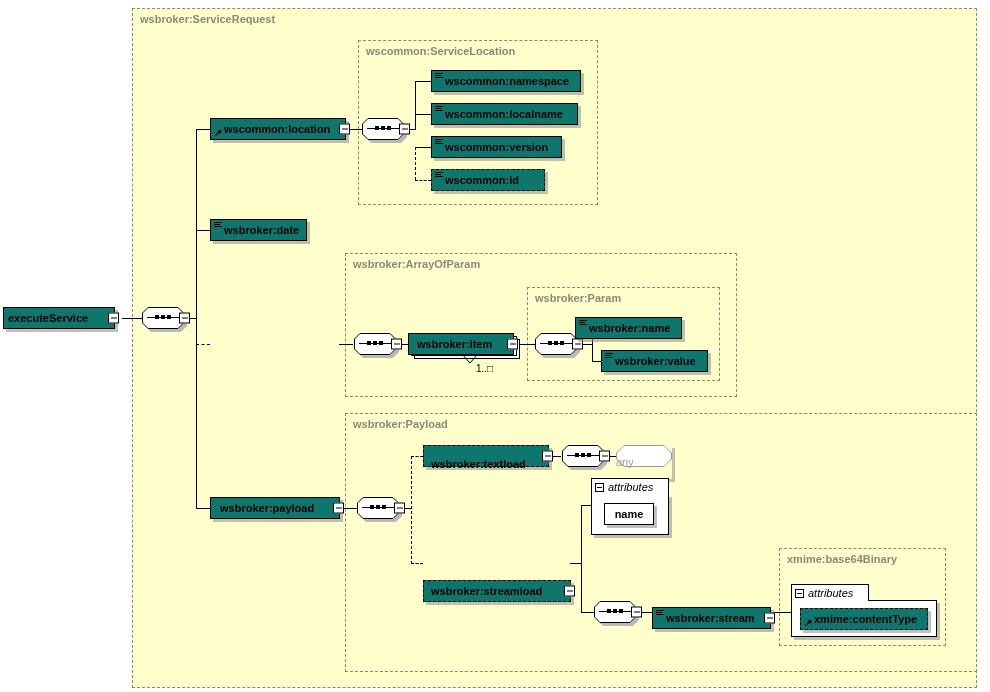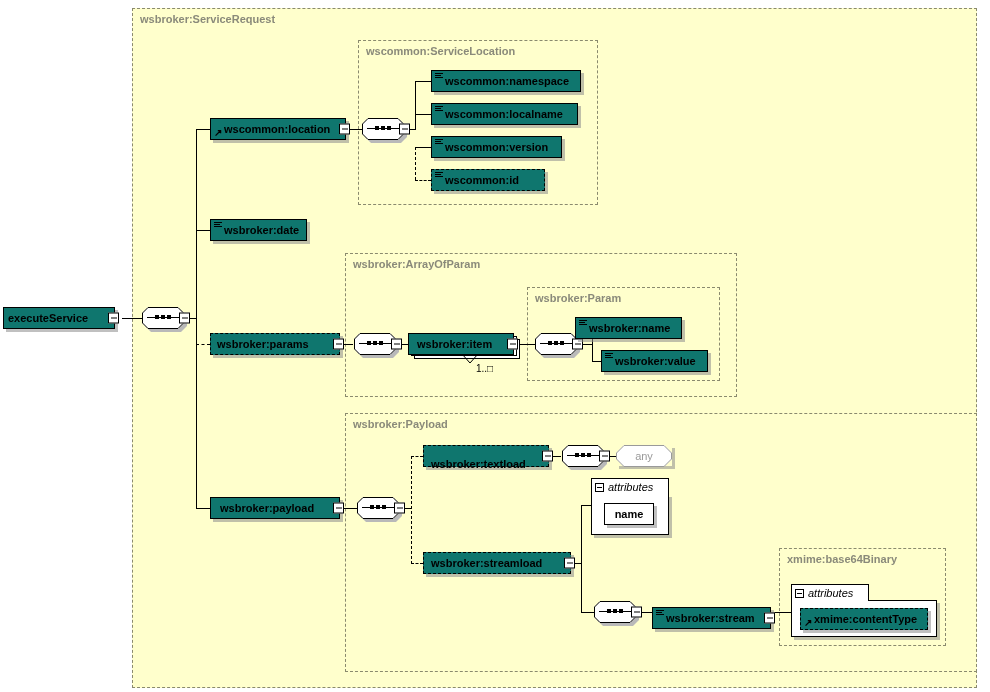--- a/index.html
+++ b/index.html
@@ -86,22 +86,22 @@
   }
   .seqwrap .bar{position:absolute;left:5px;top:10px;width:32px;height:1px;background:#000;}
   .seqwrap .dots{position:absolute;left:13px;top:8px;width:16px;height:5px;}
   .seqwrap .dots b{position:absolute;top:0;width:4px;height:4px;background:#000;}
   .seqwrap .dots b:nth-child(1){left:0;}
   .seqwrap .dots b:nth-child(2){left:6px;}
   .seqwrap .dots b:nth-child(3){left:12px;}
 
   
   .anybox{
-    position:absolute;width:56px;height:21px;
-    display:flex;align-items:center;justify-content:center;
+    position:absolute;width:56px;height:34px;
+    display:flex;align-items:center;justify-content:flex-start;
     font-size:11px;color:#9a9a9a;
     box-shadow:3px 3px 0 rgba(140,140,140,.55);
   }
   .anybox .ab{
     position:absolute;left:0;top:0;right:0;bottom:0;background:#fff;
     clip-path:polygon(8px 0,48px 0,56px 8px,56px 14px,48px 22px,8px 22px,0 14px,0 8px);
   }
   .anybox span{position:relative;z-index:2;}
 
   
@@ -297,24 +297,20 @@
 
   <div class="ebox hasicon" style="left:210px;top:219px;width:97px;">
     <span class="tglyph">
         <i></i>
         <i></i>
         <i></i>
       </span>
     <span class="etext">wsbroker:date</span>
   </div>
 
-  <div class="ebox opt" style="left:210px;top:333px;width:130px;">
-    <span class="etext" style="padding-left:6px;">wsbroker:params</span>
-    <span class="stub"></span>
-  </div>
 
   <div class="seqwrap" style="left:354px;top:333px;">
     <div class="shadow"></div>
     <div class="body"></div>
     <svg class="outline" width="42" height="22">
       <polygon points="6,0.5 36,0.5 41.5,6 41.5,16 36,21.5 6,21.5 0.5,16 0.5,6" fill="none" stroke="#000"></polygon>
     </svg>
     <div class="bar"></div>
     <div class="dots">
         <b></b>
@@ -422,21 +418,21 @@
     <div class="panel" style="box-shadow:3px 3px 0 rgba(140,140,140,.55);"></div>
     <div class="tab" style="width:78px;">
       <span class="mini"></span>
       <span>attributes</span>
     </div>
     <div class="plainbox" style="left:13px;top:25px;width:50px;">
       <span>name</span>
     </div>
   </div>
 
-  <div class="ebox opt" style="left:423px;top:552px;width:148px;">
+  <div class="ebox opt" style="left:423px;top:580px;width:148px;">
     <span class="etext" style="padding-left:7px;">wsbroker:streamload</span>
     <span class="stub"></span>
   </div>
 
   <div class="seqwrap" style="left:594px;top:601px;">
     <div class="shadow"></div>
     <div class="body"></div>
     <svg class="outline" width="42" height="22">
       <polygon points="6,0.5 36,0.5 41.5,6 41.5,16 36,21.5 6,21.5 0.5,16 0.5,6" fill="none" stroke="#000"></polygon>
     </svg>

